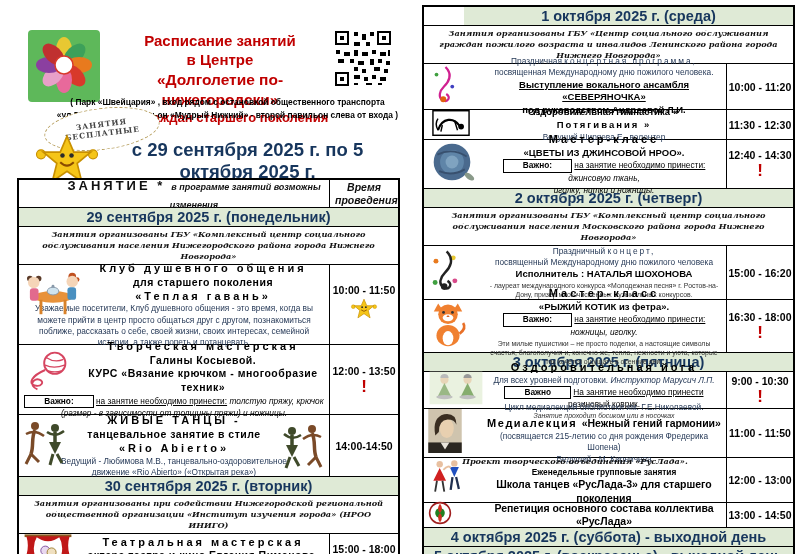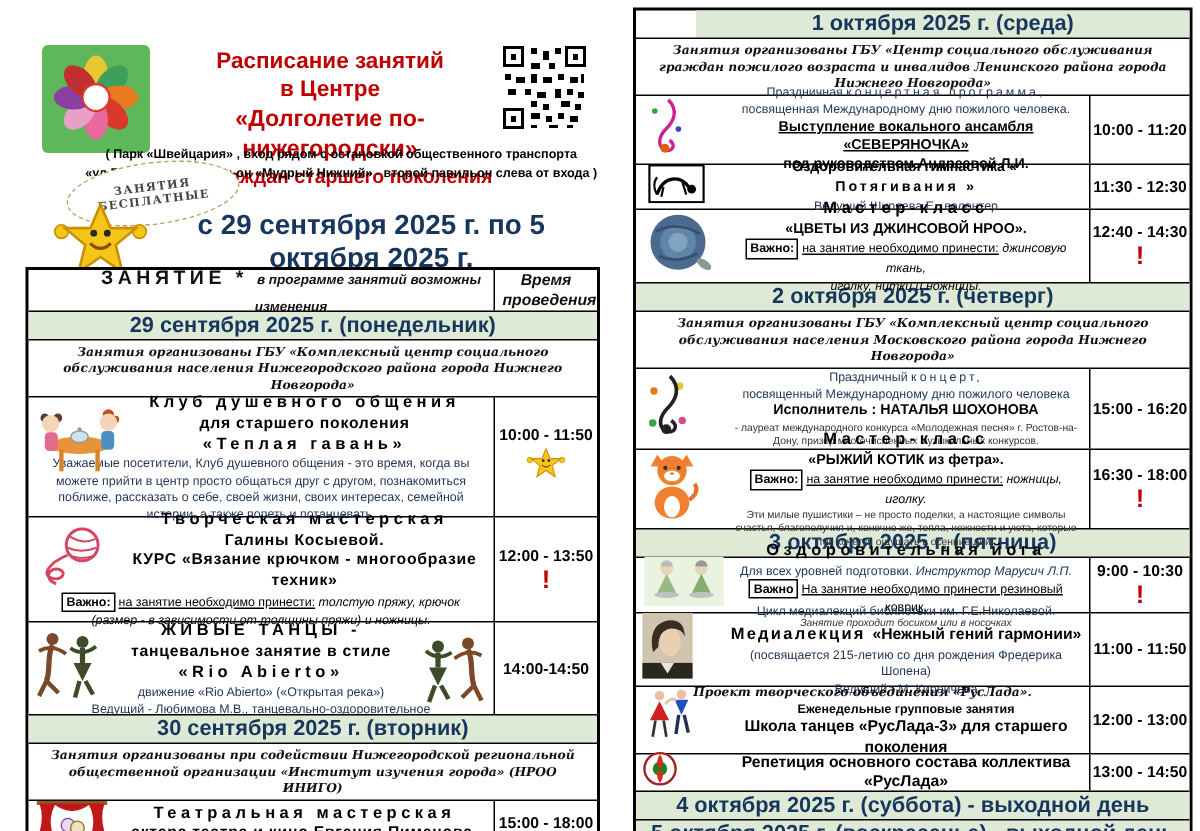--- a/index.html
+++ b/index.html
@@ -36,21 +36,21 @@
   .tt2{font-weight:bold;font-size:10.5px;color:#000;line-height:1.3;letter-spacing:0.5px;}
   .sp{letter-spacing:3px;}
   .sp2{letter-spacing:1.5px;}
   .spm{letter-spacing:2px;}
   .ds{font-size:8.3px;color:#1f3352;line-height:1.35;}
   .rb{font-weight:bold;font-size:9.5px;color:#000;line-height:1.35;}
   .rb10{font-weight:bold;font-size:10.5px;color:#000;line-height:1.3;}
   .u{text-decoration:underline;}
   .it{font-style:italic;}
   .imp{font-size:8.3px;color:#000;line-height:1.4;}
-  .impL{display:inline-block;border:1px solid #000;padding:0 2px;font-weight:bold;}
+  .impL{display:inline-block;border:1px solid #000;padding:0 19px;font-weight:bold;}
   .impT{font-weight:normal;text-decoration:underline;}
   .impI{font-style:italic;}
   .small{font-size:6.9px;color:#333;line-height:1.35;}
   .time{font-weight:bold;font-size:10.5px;color:#000;white-space:nowrap;}
   .ex{color:#c00000;font-weight:bold;font-size:17px;line-height:1;}
   .ico{position:absolute;left:3px;top:3px;}
   .ico-c{position:absolute;left:3px;top:50%;transform:translateY(-50%);}
   .ico-r{position:absolute;right:4px;top:6px;}
   .ml{margin-left:58px;}
   .mlr{margin-left:52px;margin-right:52px;}
@@ -254,22 +254,22 @@
             <path d="M10 36 L6 47 M14 36 L19 45" stroke="#3f4a2a" stroke-width="3"></path>
             <circle cx="32" cy="8" r="4" fill="#7a4a28"></circle>
             <path d="M32 12 C36 20 33 28 36 36" fill="none" stroke="#7a4a28" stroke-width="3.5"></path>
             <path d="M23 18 Q32 11 41 16" fill="none" stroke="#7a4a28" stroke-width="2.5"></path>
             <path d="M36 36 L41 46 M36 36 L28 44" stroke="#7a4a28" stroke-width="3"></path>
           </svg>
         </span>
         <div class="tt sp mlr">ЖИВЫЕ ТАНЦЫ -</div>
         <div class="tt2 mlr">танцевальное занятие в стиле</div>
         <div class="tt sp mlr">«Rio Abierto»</div>
+        <div class="ds">Ведущий - Любимова М.В., танцевально-оздоровительное</div>
         <div class="ds">движение «Rio Abierto» («Открытая река»)</div>
-        <div class="ds">Ведущий - Любимова М.В., танцевально-оздоровительное</div>
       </div>
       <div class="ct">
           <div class="time">14:00-14:50</div>
         </div>
     </div>
 
     <div class="dr">30 сентября 2025 г. (вторник)</div>
     <div class="or">Занятия организованы  при содействии Нижегородской региональной общественной организации «Институт изучения города» (НРОО ИНИГО)</div>
 
     <div class="row" style="height:30px">

